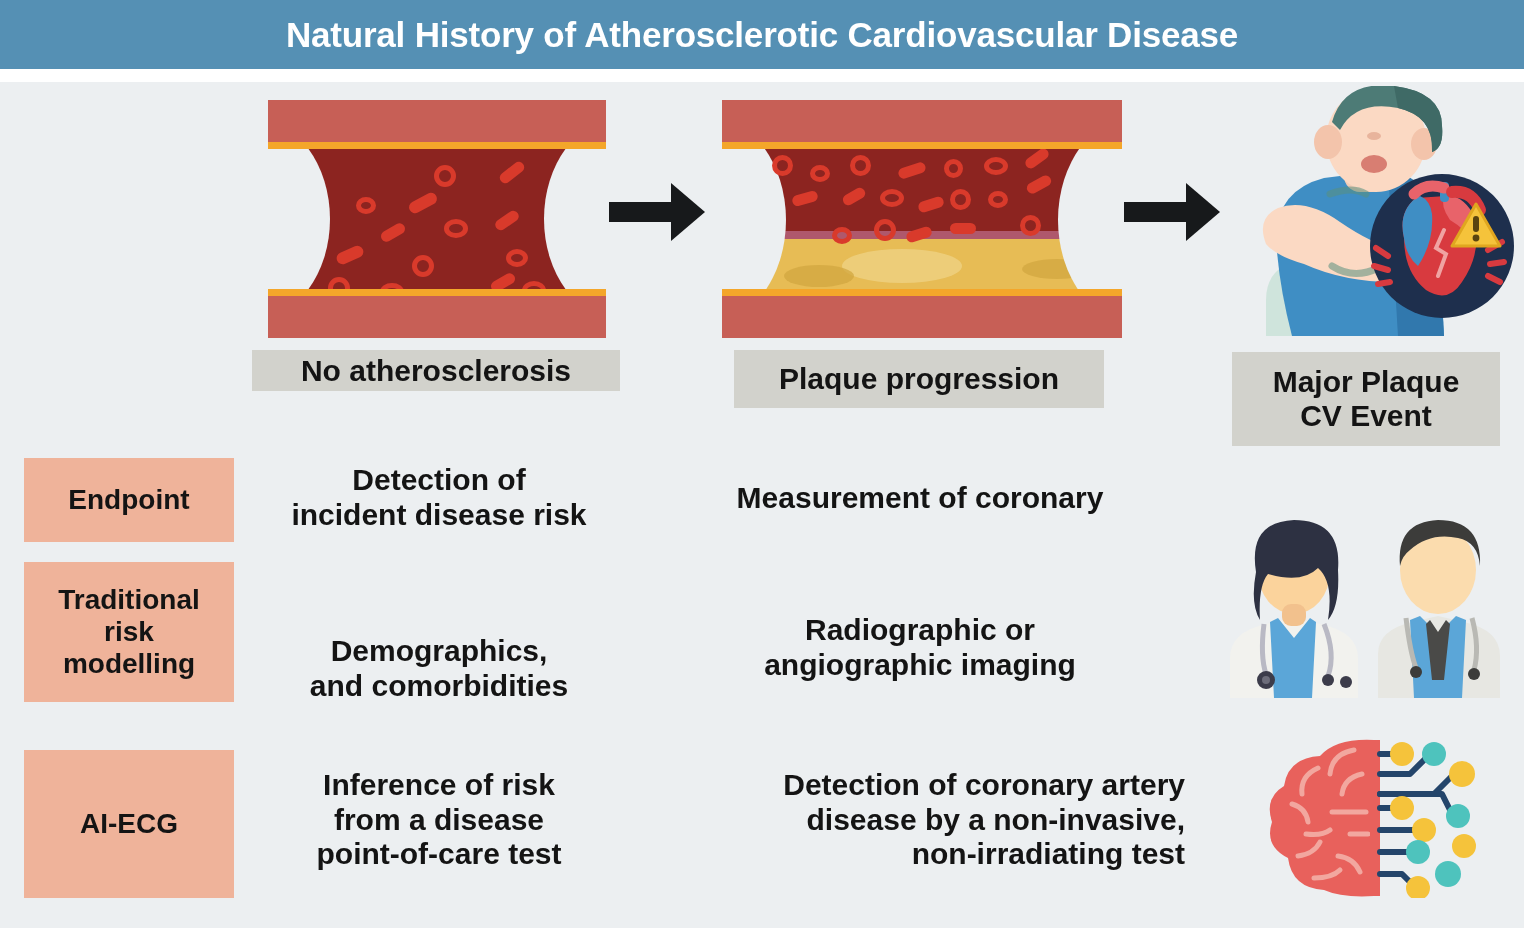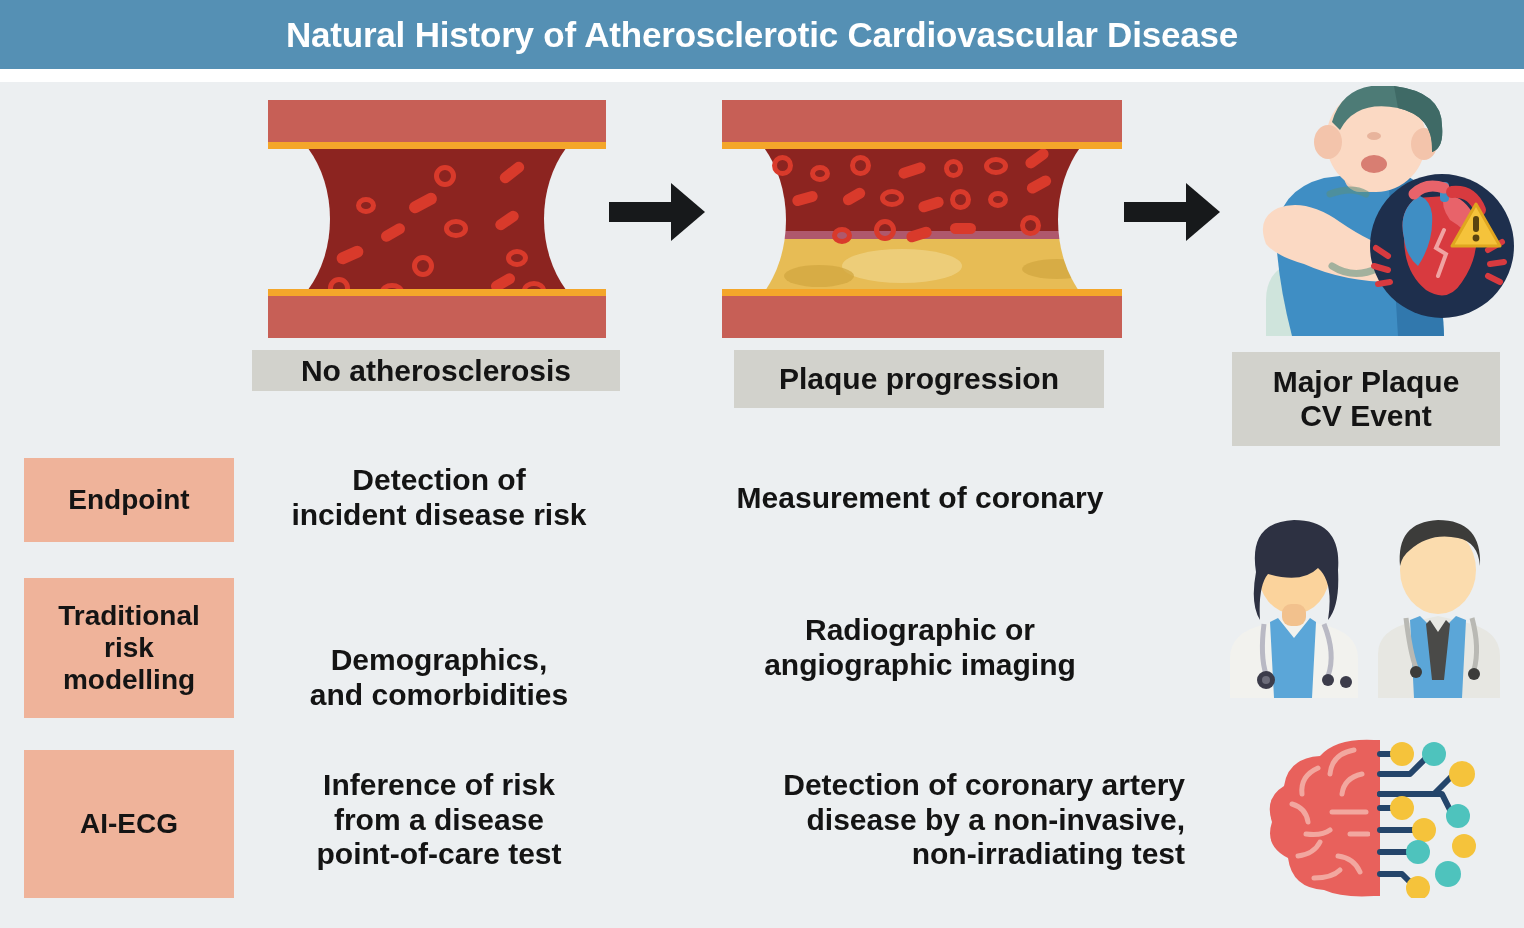--- a/index.html
+++ b/index.html
@@ -311,27 +311,27 @@
 
   <div class="cell-text" style="left:252px; top:448px; width:374px; height:100px; font-size:30px; flex-direction:column;">
     <span>Detection of</span>
     <span>incident disease risk</span>
   </div>
 
   <div class="cell-text" style="left:660px; top:448px; width:520px; height:100px; font-size:30px; flex-direction:column;">
     <span>Measurement of coronary</span>
   </div>
 
-  <div class="row-chip" style="left:24px; top:578px; width:210px; height:140px; font-size:28px; flex-direction:column;">
+  <div class="row-chip" style="left:24px; top:562px; width:210px; height:140px; font-size:28px; flex-direction:column;">
     <span>Traditional</span>
     <span>risk</span>
     <span>modelling</span>
   </div>
 
-  <div class="cell-text" style="left:252px; top:608px; width:374px; height:140px; font-size:30px; flex-direction:column;">
+  <div class="cell-text" style="left:252px; top:564px; width:374px; height:140px; font-size:30px; flex-direction:column;justify-content:flex-end;">
     <span>Demographics,</span>
     <span>and comorbidities</span>
   </div>
 
   <div class="cell-text" style="left:660px; top:596px; width:520px; height:104px; font-size:30px; flex-direction:column;">
     <span>Radiographic or</span>
     <span>angiographic imaging</span>
   </div>
 
   <div class="illus" style="left:1224px; top:508px; width:284px; height:190px;">

